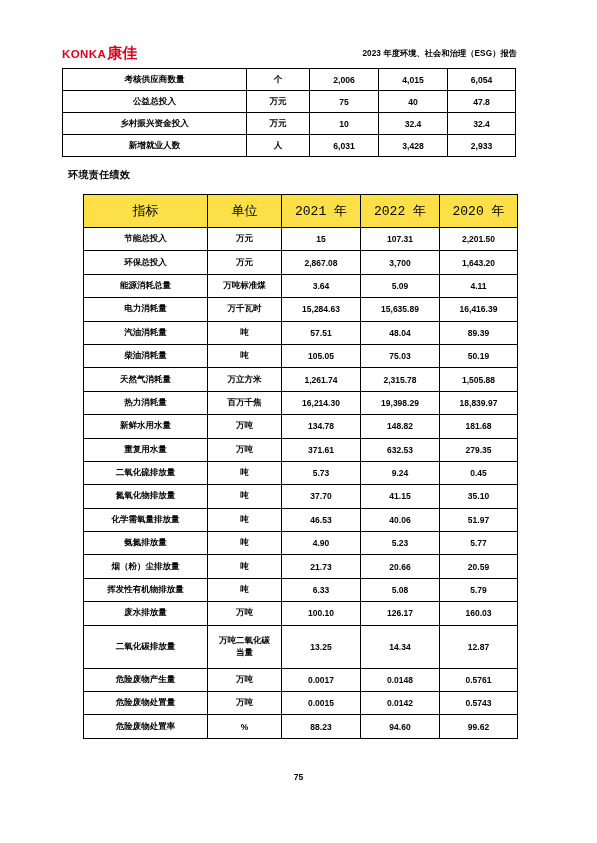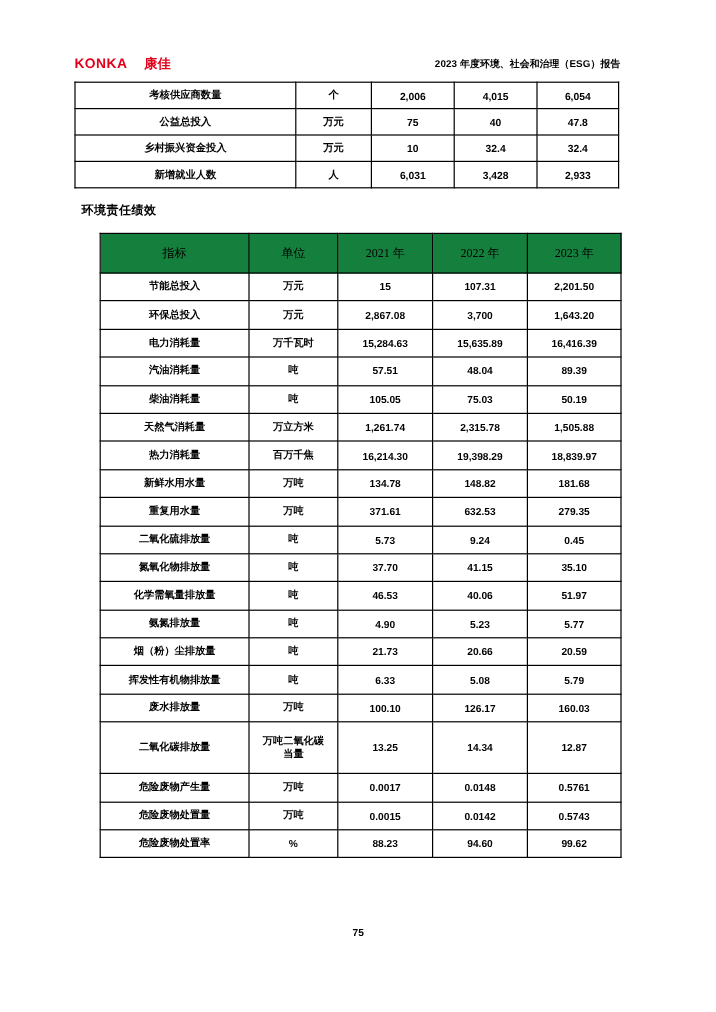--- a/index.html
+++ b/index.html
@@ -37,23 +37,23 @@
   }
   .logo {
     font-family: "Liberation Sans", "DejaVu Sans", sans-serif;
     font-size: 11.5px;
     font-weight: bold;
     color: #e2001a;
     letter-spacing: 0.4px;
     white-space: nowrap;
   }
   .logo .logo-cn {
-    font-size: 11px;
+    font-size: 15px;
     letter-spacing: 0;
-    margin-left: 14px;
+    margin-left: 1px;
   }
   .header-title {
     font-family: "Liberation Sans", "DejaVu Sans", sans-serif;
     font-size: 8.2px;
     font-weight: bold;
     color: #000000;
     white-space: nowrap;
     letter-spacing: 0.1px;
     margin-left: 40px;
   }
@@ -109,24 +109,24 @@
   .table-two-wrap {
     position: absolute;
     left: 83px;
     top: 194px;
   }
   .table-two {
     width: 434px;
   }
   .table-two thead th {
     height: 32px;
-    background: #15803d;
-    font-size: 10px;
+    background: #fde047;
+    font-size: 13px;
     font-weight: normal;
-    font-family: Liberation Serif, serif;
+    font-family: Liberation Mono, monospace;
     border-color: #000000;
   }
   .table-two tbody td {
     height: 22.4px;
     font-size: 8.5px;
   }
   .table-two tbody tr.tall td {
     height: 42px;
   }
   .t2-c0 { width: 124px; }
@@ -217,37 +217,44 @@
           <col class="t2-c2">
           <col class="t2-c3">
           <col class="t2-c4">
       </colgroup>
       <thead>
         <tr>
           <th>指标</th>
           <th>单位</th>
           <th>2021 年</th>
           <th>2022 年</th>
-          <th>2023 年</th>
+          <th>2020 年</th>
         </tr>
       </thead>
       <tbody>
         <tr>
           <td>节能总投入</td>
           <td>万元</td>
           <td>15</td>
           <td>107.31</td>
           <td>2,201.50</td>
         </tr>
         <tr>
           <td>环保总投入</td>
           <td>万元</td>
           <td>2,867.08</td>
           <td>3,700</td>
           <td>1,643.20</td>
+        </tr>
+        <tr>
+          <td>能源消耗总量</td>
+          <td>万吨标准煤</td>
+          <td>3.64</td>
+          <td>5.09</td>
+          <td>4.11</td>
         </tr>
         <tr>
           <td>电力消耗量</td>
           <td>万千瓦时</td>
           <td>15,284.63</td>
           <td>15,635.89</td>
           <td>16,416.39</td>
         </tr>
         <tr>
           <td>汽油消耗量</td>

